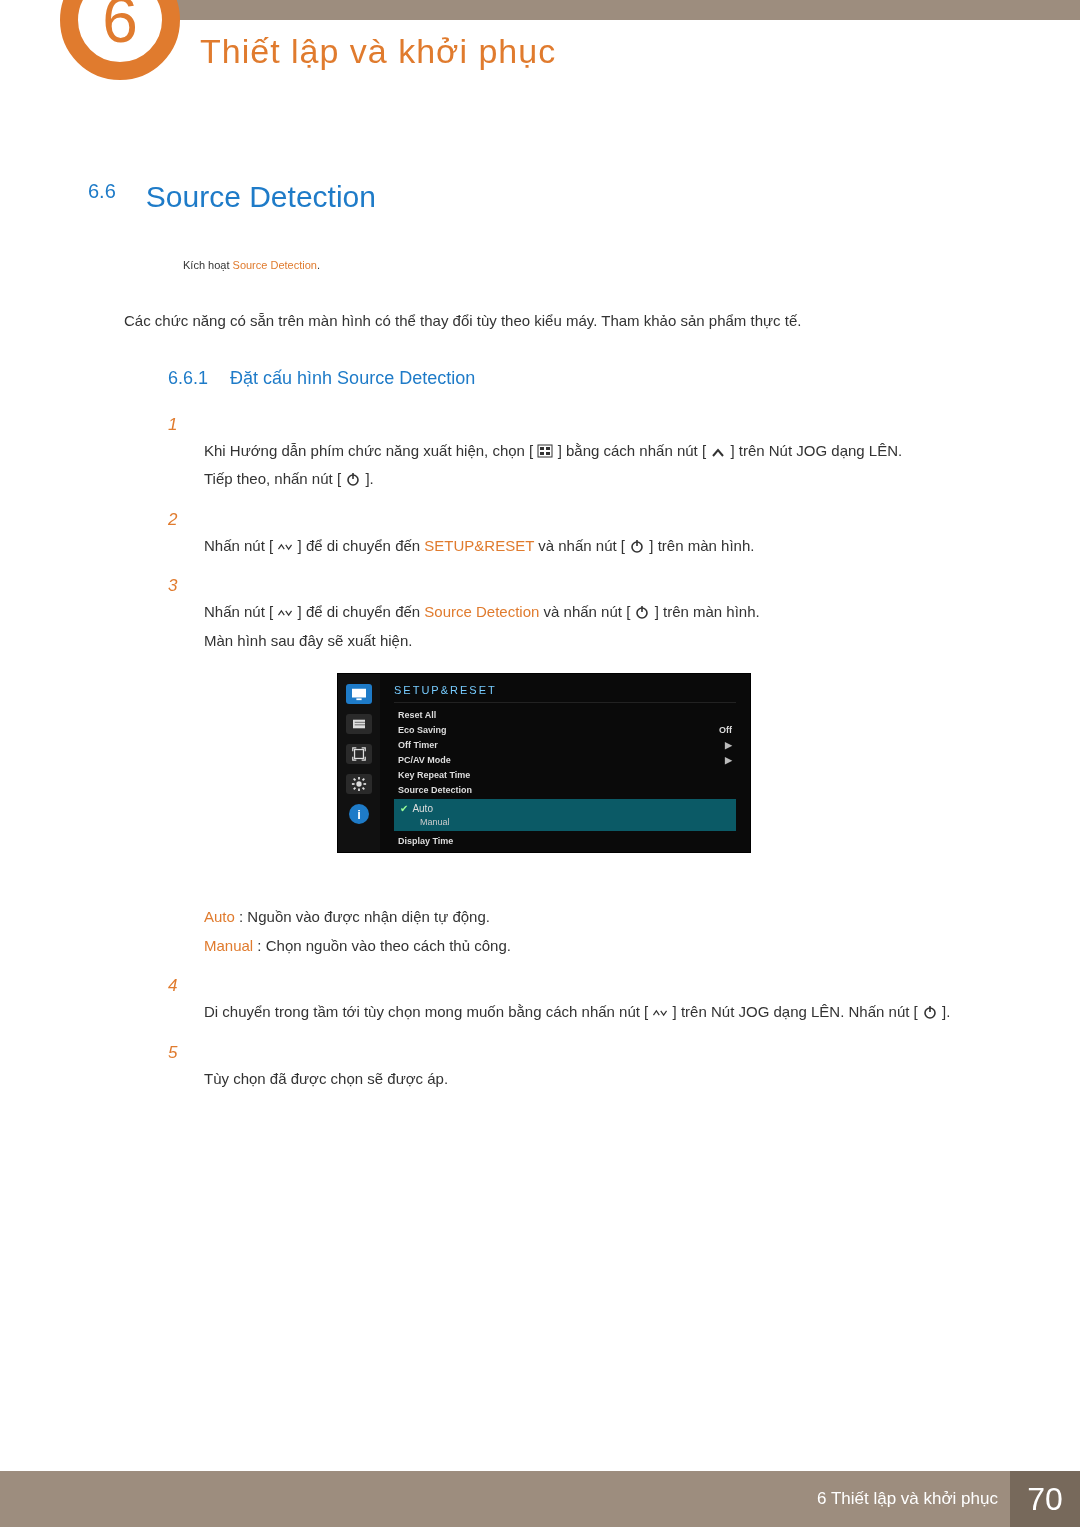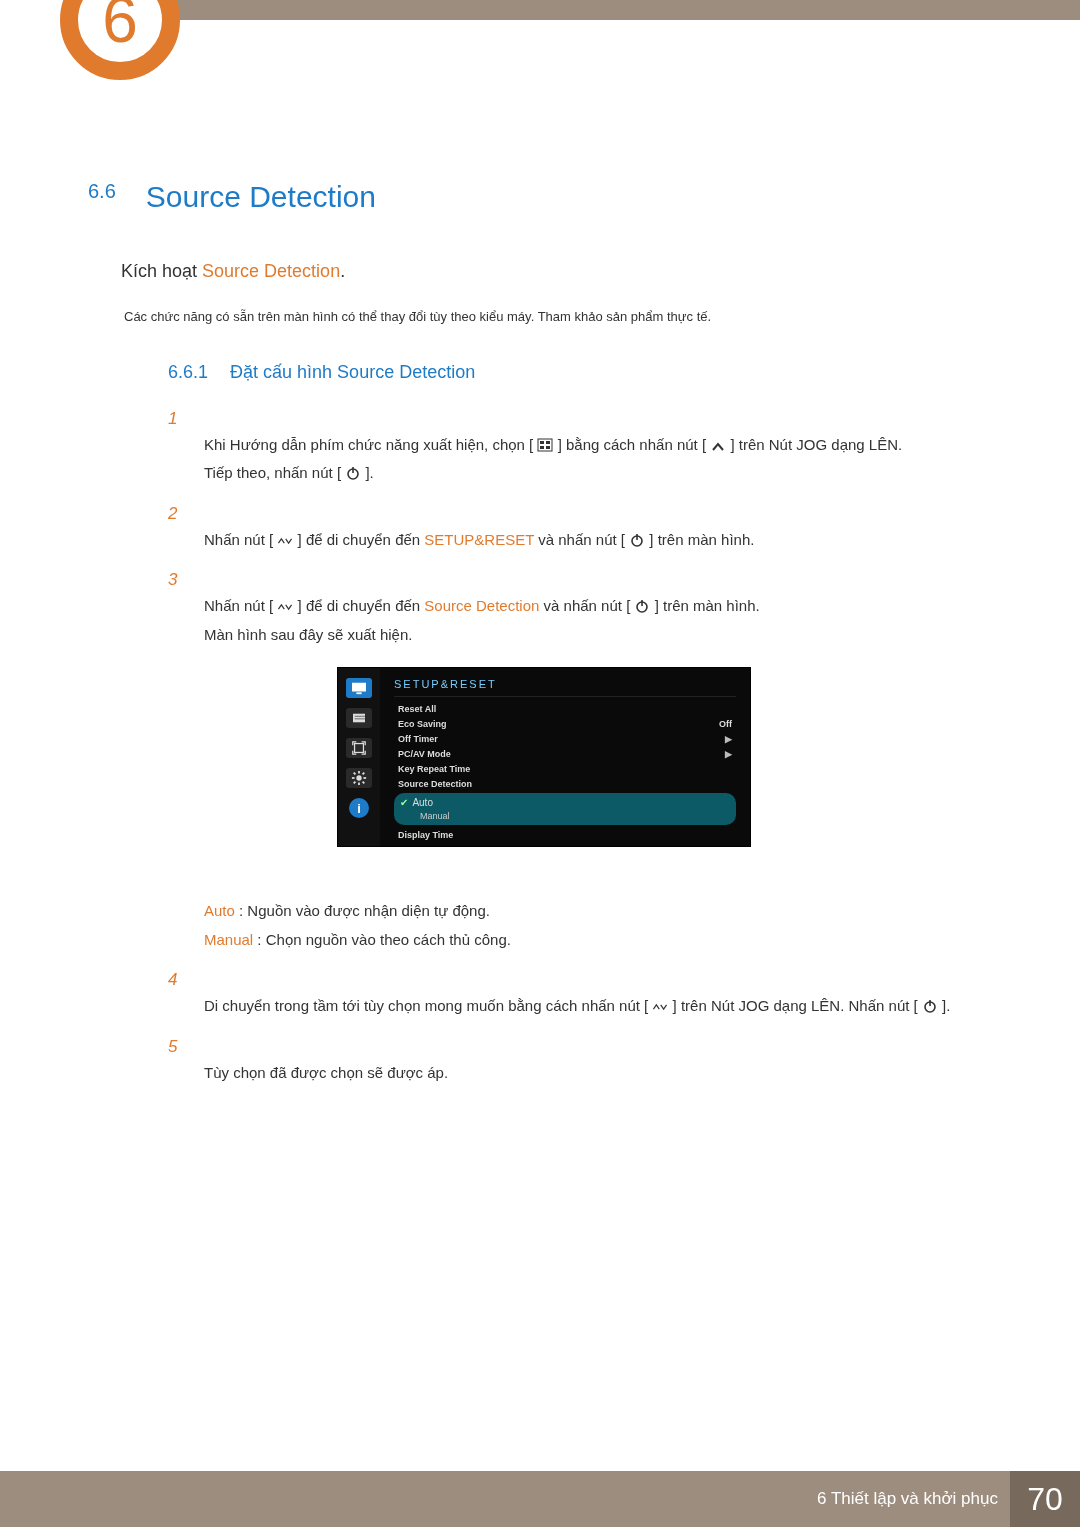--- a/index.html
+++ b/index.html
@@ -64,30 +64,30 @@
     font-size: 20px;
     color: #1e7bc8;
     font-weight: 400;
   }
   .section-title {
     font-size: 30px;
     color: #1e7bc8;
     font-weight: 400;
   }
   .body-text {
-    margin-left: 33px;
-    font-size: 18px;
+    margin-left: 95px;
+    font-size: 11px;
     line-height: 1.7;
     color: #333;
   }
   .hl { color: #e07b2e; }
   .note-block {
-    margin: 18px 0 34px 36px;
+    margin: 32px 0 34px 36px;
     padding-left: 0;
-    font-size: 13px;
+    font-size: 15px;
     line-height: 1.8;
     color: #333;
   }
   .subsection-row {
     display: flex;
     gap: 22px;
     margin: 8px 0 20px 80px;
     font-size: 18px;
     color: #1e7bc8;
     font-weight: 400;
@@ -157,21 +157,20 @@
     align-items: center;
     padding: 2.5px 4px;
     font-size: 9px;
     font-weight: bold;
   }
   .menu-row .arrow { color: #bbb; font-size: 9px; }
   .menu-sel {
     background: #0b5a66;
     margin: 2px 0;
     padding: 4px 6px;
-    border-radius: 10px;
   }
   .menu-sel .check { color: #9f9; margin-right: 4px; }
   .menu-sub-row {
     padding: 3px 6px 0 20px;
     font-size: 9px;
     color: #ccc;
   }
   .footer {
     position: absolute;
     bottom: 0; left: 0; right: 0;
@@ -200,20 +199,21 @@
   }
 </style>
 </head>
 <body>
 
 <div class="topbar">
   <div class="topbar-brown"></div>
   <div class="chapter-circle">
     <span>6</span>
   </div>
+  <div class="chapter-title">Thiết lập và khởi phục</div>
 </div>
 
 <div class="content">
 
   <div class="section-row">
     <div class="section-num">6.6</div>
     <div class="section-title">Source Detection</div>
   </div>
 
   <div class="body-text">

